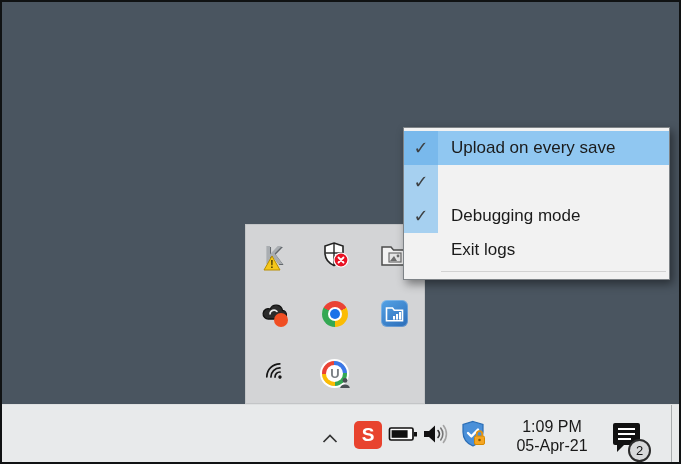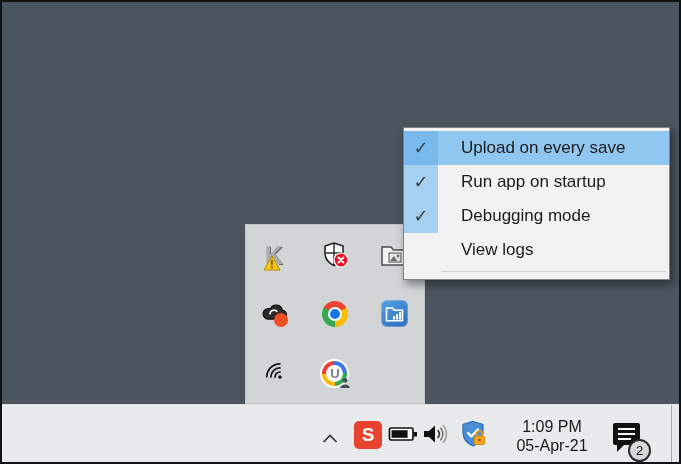--- a/index.html
+++ b/index.html
@@ -69,21 +69,21 @@
     position:absolute;left:401px;top:125px;width:267px;
     background:#f2f2f2;border:1px solid #7e8387;box-sizing:border-box;
     padding:3px 0;z-index:30;box-shadow:3px 4px 9px rgba(0,0,0,.45);
   }
   .menu-item{height:34px;display:flex;align-items:center;position:relative;cursor:default;}
   .gutter{width:34px;height:34px;flex:none;display:flex;align-items:center;justify-content:center;}
   .menu-item.checked .gutter{background:#a6d0f0;}
   .menu-item.highlighted{background:#90c7f1;}
   .menu-item.highlighted .gutter{background:#79b9ec;}
   .check{font-size:18px;color:#3d4043;}
-  .mi-label{padding-left:23px;font-size:17px;color:#1b1b1b;white-space:nowrap;}
+  .mi-label{padding-left:13px;font-size:17px;color:#1b1b1b;white-space:nowrap;}
   .menu-sep{height:0;border-top:1px solid #d2d2d2;margin:4px 3px 4px 37px;}
 </style>
 </head>
 <body>
 
 <div class="screen">
 
   <div class="tray-popup">
     <div class="cell">
       <div class="kwrap">
@@ -159,31 +159,30 @@
     <div class="menu-item checked highlighted">
       <span class="gutter">
           <span class="check">✓</span>
         </span>
       <span class="mi-label">Upload on every save</span>
     </div>
     <div class="menu-item checked">
       <span class="gutter">
           <span class="check">✓</span>
         </span>
-      <span class="mi-label">Run app on startup</span>
     </div>
     <div class="menu-item checked">
       <span class="gutter">
           <span class="check">✓</span>
         </span>
       <span class="mi-label">Debugging mode</span>
     </div>
     <div class="menu-item">
       <span class="gutter"></span>
-      <span class="mi-label">View logs</span>
+      <span class="mi-label">Exit logs</span>
     </div>
     <div class="menu-sep"></div>
   </div>
 
   <div class="taskbar">
     <div class="tb-item chevron">
       <svg width="26" height="26" viewBox="0 0 26 26">
         <polyline points="6.5,16 13,9.5 19.5,16" fill="none" stroke="#333" stroke-width="1.7"></polyline>
       </svg>
     </div>

